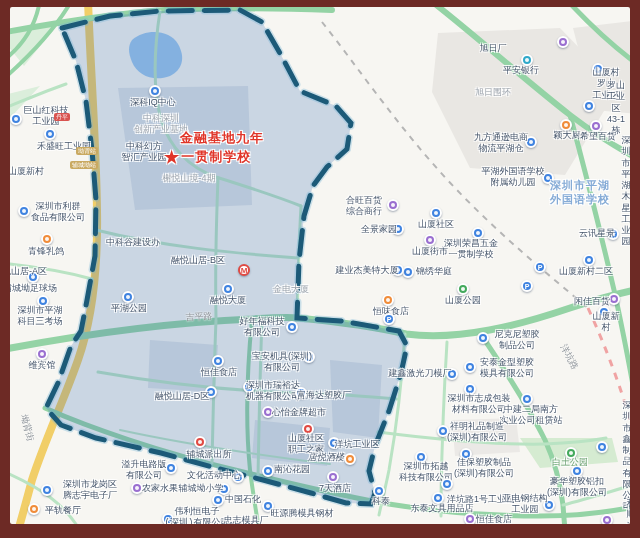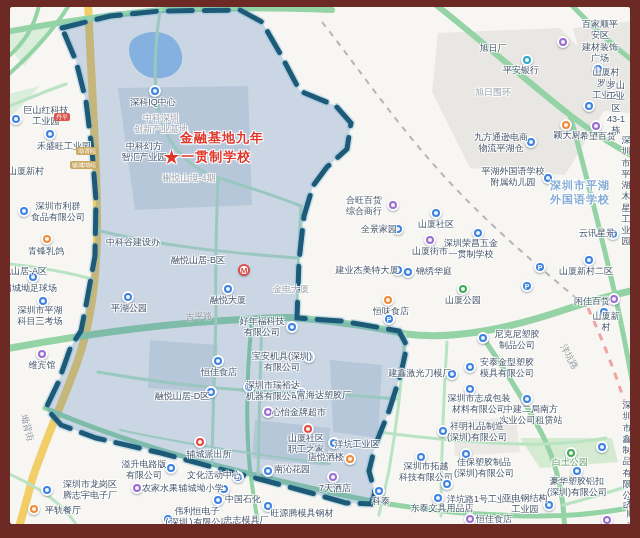--- a/index.html
+++ b/index.html
@@ -161,33 +161,31 @@
           <div class="pic blue" style="left: 301px; top: 393px;"></div>
           <div class="poi" style="left: 324px; top: 396px;">富海达塑胶厂</div>
           <div class="pic purple" style="left: 268px; top: 412px;"></div>
           <div class="poi" style="left: 299px; top: 413px;">心怡金牌超市</div>
           <div class="pic red" style="left: 308px; top: 429px;"></div>
           <div class="poi" style="left: 306px; top: 444px;">山厦社区
 职工之家</div>
           <div class="pic red" style="left: 200px; top: 442px;"></div>
           <div class="poi" style="left: 209px; top: 455px;">辅城派出所</div>
           <div class="pic orange" style="left: 350px; top: 459px;"></div>
-          <div class="poi" style="left: 326px; top: 458px;">唐悦酒楼</div>
+          <div class="poi" style="left: 326px; top: 458px; font-style: italic;">唐悦酒楼</div>
           <div class="pic blue" style="left: 268px; top: 471px;"></div>
           <div class="poi" style="left: 292px; top: 470px;">南沁花园</div>
           <div class="pic purple" style="left: 333px; top: 477px;"></div>
           <div class="poi" style="left: 335px; top: 489px;">7天酒店</div>
           <div class="pic blue" style="left: 334px; top: 443px;"></div>
           <div class="poi" style="left: 357px; top: 445px;">洋坑工业区</div>
           <div class="poi" style="left: 493px; top: 49px;">旭日厂</div>
           <div class="pic teal" style="left: 527px; top: 60px;"></div>
           <div class="poi" style="left: 521px; top: 71px;">平安银行</div>
           <div class="pic purple" style="left: 563px; top: 42px;"></div>
-          <div class="poi" style="left: 600px; top: 41px;">百家顺平安区
-建材装饰广场</div>
           <div class="pic blue" style="left: 598px; top: 69px;"></div>
           <div class="poi" style="left: 606px; top: 84px;">山厦村罗山
 工业区</div>
           <div class="pic blue" style="left: 589px; top: 106px;"></div>
           <div class="poi" style="left: 616px; top: 108px;">罗山工业区
 43-1栋</div>
           <div class="poi g" style="left: 493px; top: 93px;">旭日围环</div>
           <div class="pic blue" style="left: 531px; top: 142px;"></div>
           <div class="poi" style="left: 501px; top: 143px;">九方通逊电商
 物流平湖仓</div>

